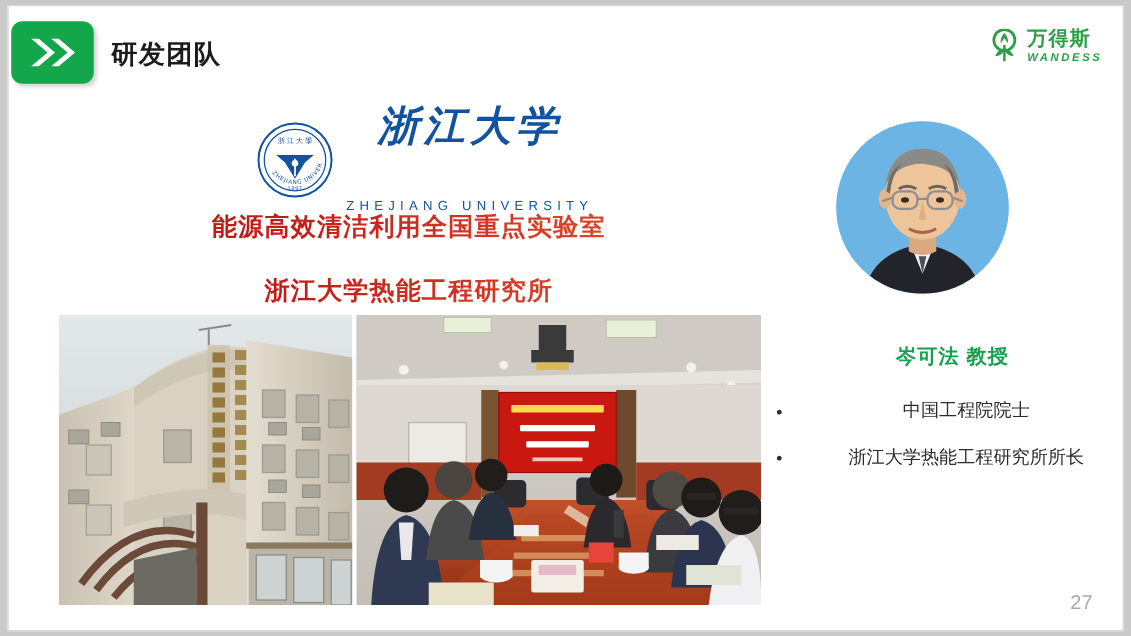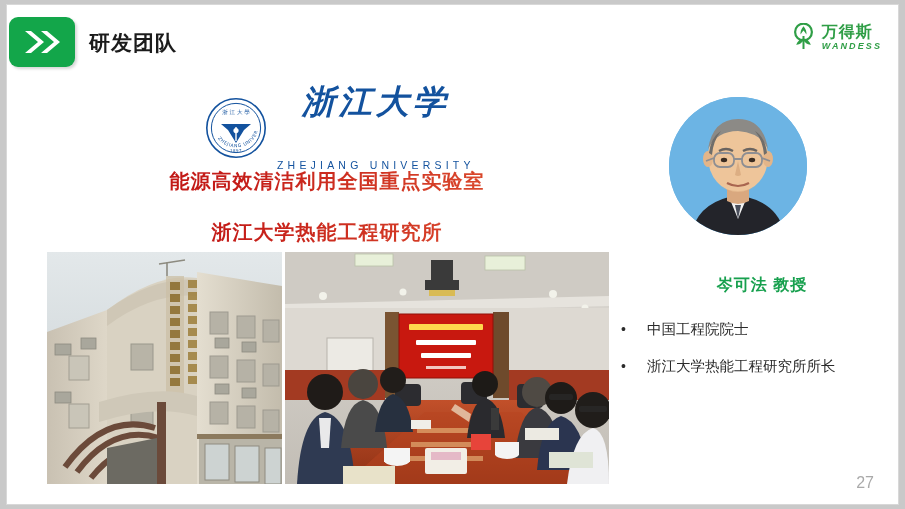--- a/index.html
+++ b/index.html
@@ -107,21 +107,21 @@
   .bullets { position:absolute; left:614px; top:314px; width:278px; }
   .bullet {
     display:flex; align-items:flex-start;
     font-size:14.5px; color:#2b2b2b; line-height:1.5;
     margin-bottom:15px;
   }
   .bullet .dot {
     flex:0 0 auto; width:26px; color:#2b2b2b;
     font-size:14px; line-height:1.55; text-align:left;
   }
-  .bullet .btxt { flex:1 1 auto; }
+  .bullet .btxt { flex:1 1 auto;text-align:center; }
 
   .pagenum {
     position:absolute; right:24px; bottom:12px;
     font-size:16px; color:#a9a9a9;
   }
 </style>
 </head>
 <body>
 
 <div class="slide">

